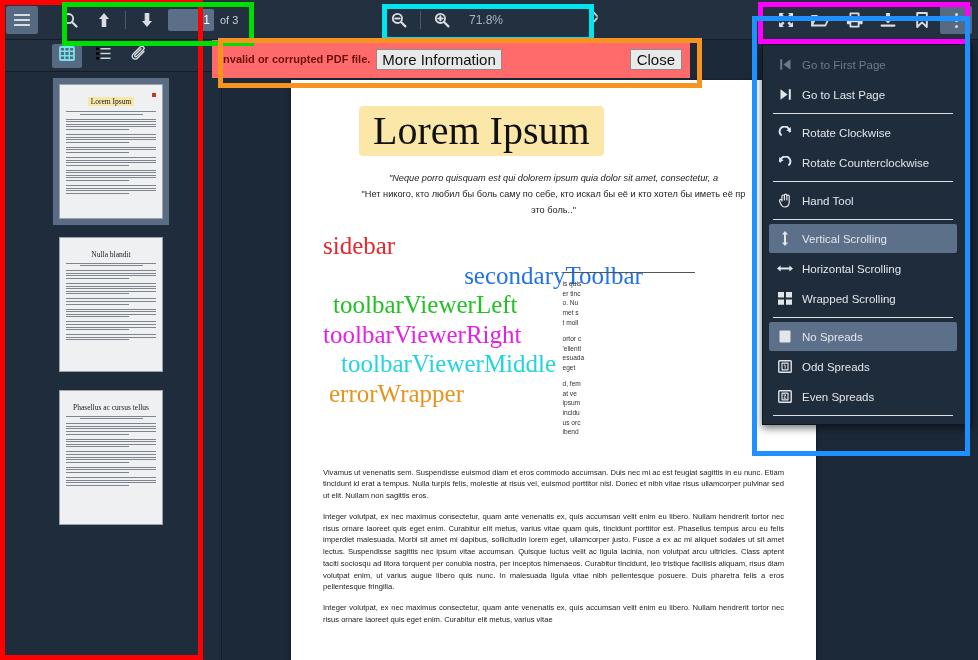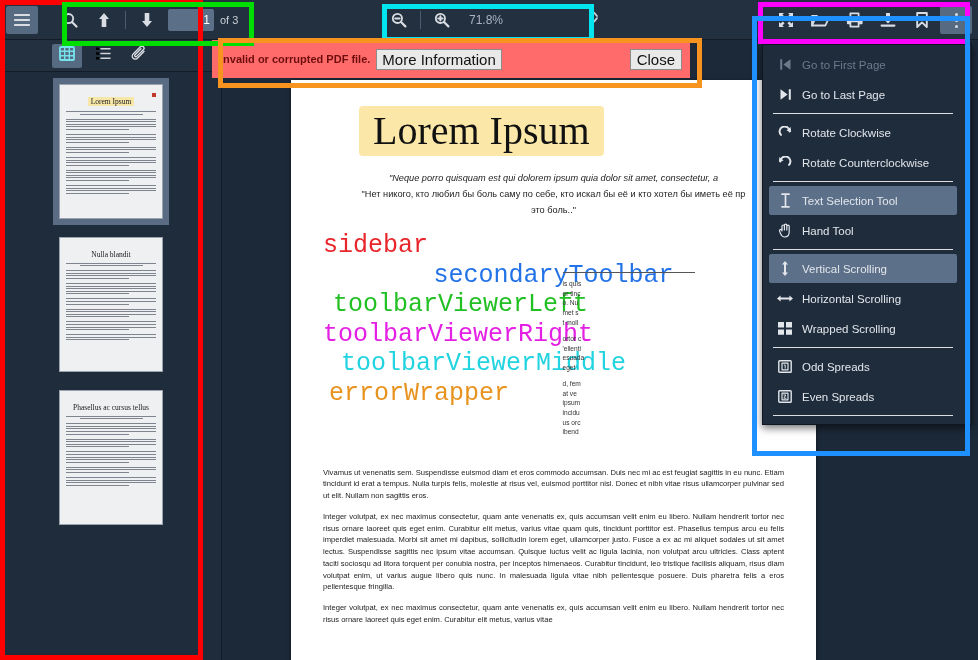--- a/index.html
+++ b/index.html
@@ -93,21 +93,21 @@
   .doc-title {
     font-family: "Liberation Serif", serif; font-size: 40px; color: #111;
     text-align: center; background: #fbe8a8; display: inline-block;
     padding: 2px 14px; border-radius: 4px; margin-left: 36px; line-height: 1.15;
   }
   .doc-quote { font-size: 9.2px; font-style: italic; color: #222; text-align: center;
                margin-top: 16px; line-height: 1.5; }
   .doc-quote2 { font-size: 9.2px; color: #222; text-align: center; margin-top: 2px; line-height: 1.5;
                 font-style: normal; }
   .labels { margin-top: 14px; }
-  .labels div { font-size: 25px; line-height: 1.18; font-family: Liberation Mono, monospace; }
+  .labels div { font-size: 25px; line-height: 1.18; font-family: Liberation Serif, serif; }
   .l-red    { color: #e8262b; }
   .l-blue   { color: #2272e8; text-indent: 0; text-align: center; }
   .l-green  { color: #22c024; }
   .l-magenta{ color: #e420e4; }
   .l-cyan   { color: #22d3e0; }
   .l-orange { color: #e8931f; }
 
   .cols { display: flex; gap: 18px; margin-top: 16px; }
   .col { width: 50%; font-size: 6.6px; color: #333; line-height: 1.45; text-align: justify; }
   .col hr { border: none; border-top: 1px solid #555; margin: 0 0 6px; width: 60%; }
@@ -544,28 +544,20 @@
           <svg width="14" height="14" viewBox="0 0 14 14">
               <path d="M2.4 5.4A5 5 0 1111 8.9" stroke-width="2"></path>
               <path class="solid" d="M1.4 1.1l-.5 5 4.7-1.6z"></path>
             </svg>
         </span>
         <span>Rotate Counterclockwise</span>
       </div>
 
       <div class="stb-sep"></div>
 
-      <div class="stb-item selected">
-        <span class="stb-ico">
-          <svg width="11" height="15" viewBox="0 0 11 15">
-              <path d="M2 1.2h7M2 13.8h7M5.5 1.2v12.6" stroke-width="1.7"></path>
-            </svg>
-        </span>
-        <span>Text Selection Tool</span>
-      </div>
 
       <div class="stb-item">
         <span class="stb-ico">
           <svg width="14" height="15" viewBox="0 0 14 15">
               <path d="M4 8V3.2a1.2 1.2 0 012.4 0V7m0-.4V2.4a1.2 1.2 0 012.4 0V7m0-.6V3.4a1.2 1.2 0 012.4 0V9c0 3-2 5-4.6 5C5 14 3.4 12.6 2.6 10.6l-1-2.4A1.2 1.2 0 013.8 7.2L4 8" stroke-width="1.2"></path>
             </svg>
         </span>
         <span>Hand Tool</span>
       </div>
 
@@ -593,20 +585,28 @@
         <span class="stb-ico">
           <svg width="14" height="13" viewBox="0 0 14 13">
               <path class="solid" d="M0 0h6v5.4H0zM8 0h6v5.4H8zM0 7.4h6v5.4H0zM8 7.4h6v5.4H8z"></path>
             </svg>
         </span>
         <span>Wrapped Scrolling</span>
       </div>
 
       <div class="stb-sep"></div>
 
+      <div class="stb-item selected">
+        <span class="stb-ico">
+          <svg width="12" height="13" viewBox="0 0 12 13">
+              <rect class="solid" x="0.5" y="0.5" width="11" height="12" rx="1" fill="#d9dde3"></rect>
+            </svg>
+        </span>
+        <span>No Spreads</span>
+      </div>
 
       <div class="stb-item">
         <span class="stb-ico">
           <svg width="14" height="13" viewBox="0 0 14 13">
               <rect x="0.8" y="0.8" width="12.4" height="11.4" rx="0.8" stroke-width="1.4"></rect>
               <rect x="4" y="3.2" width="6" height="6.6" stroke-width="1.2"></rect>
               <path d="M6.2 5h1v3.2" stroke-width="1"></path>
             </svg>
         </span>
         <span>Odd Spreads</span>

